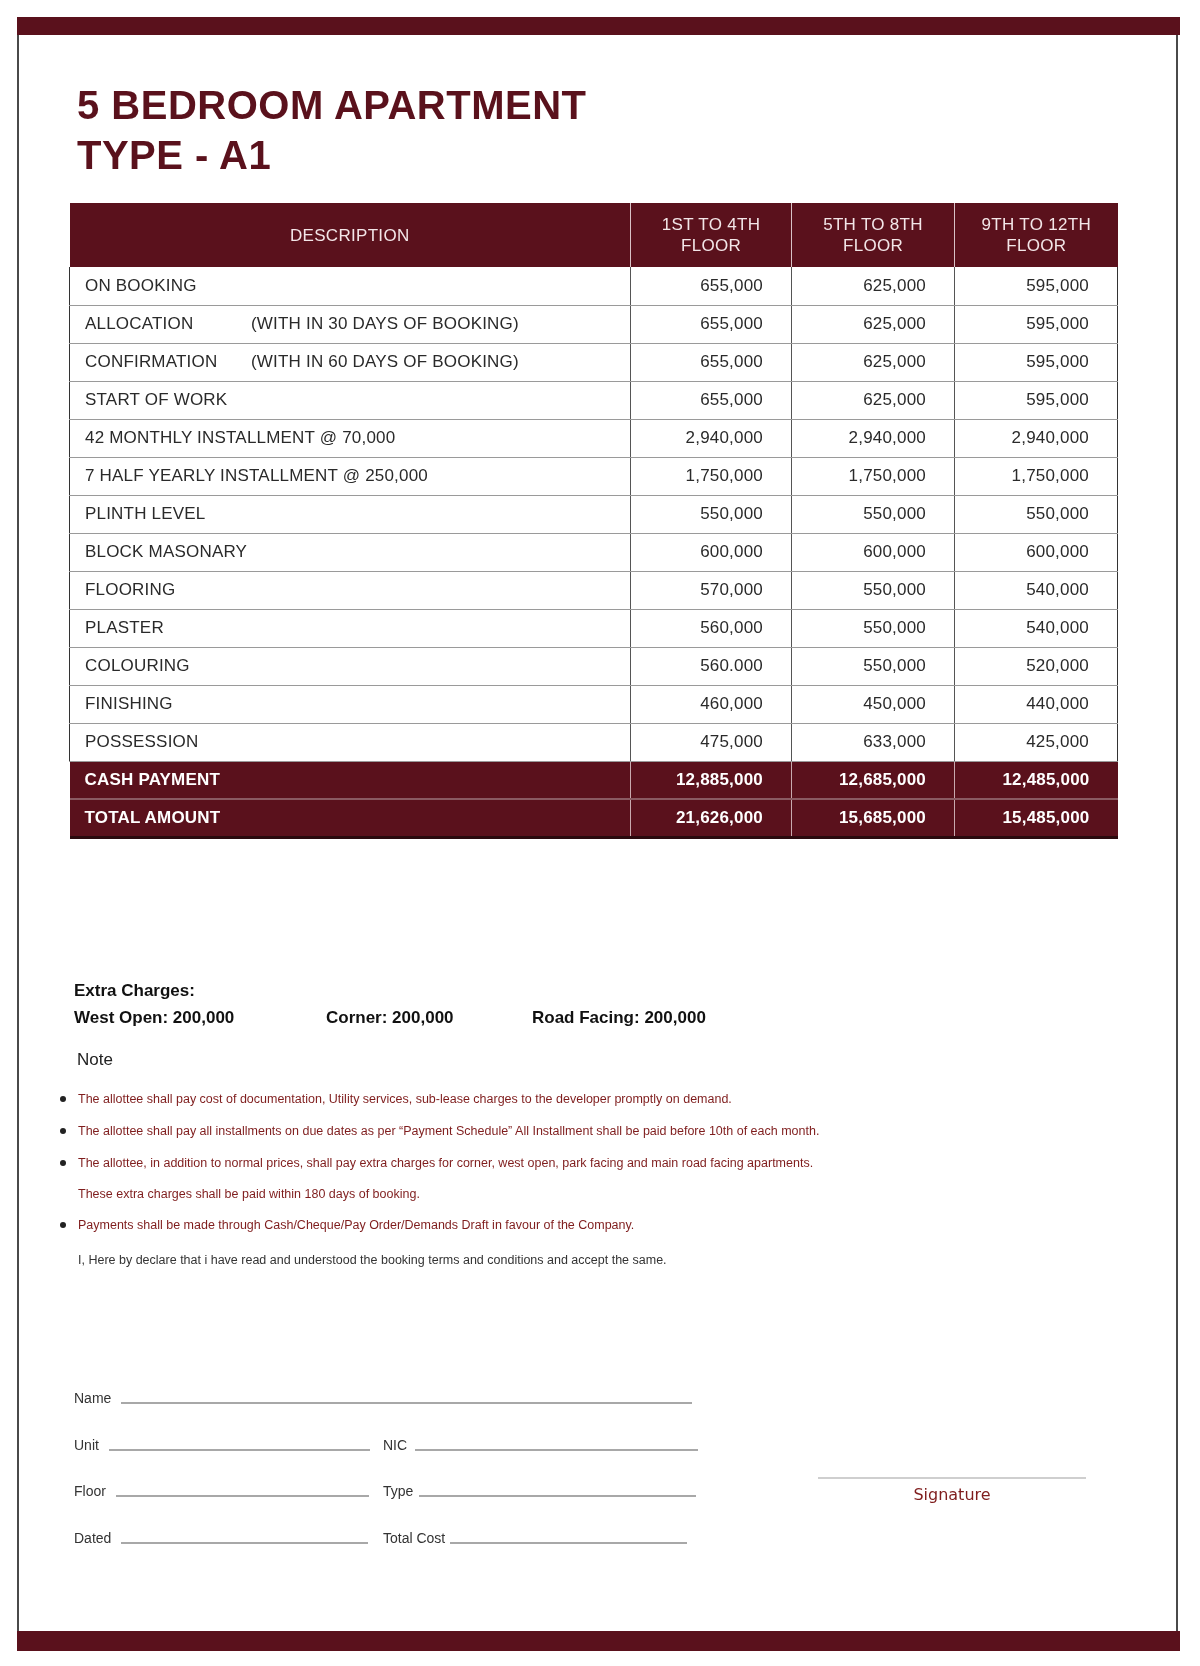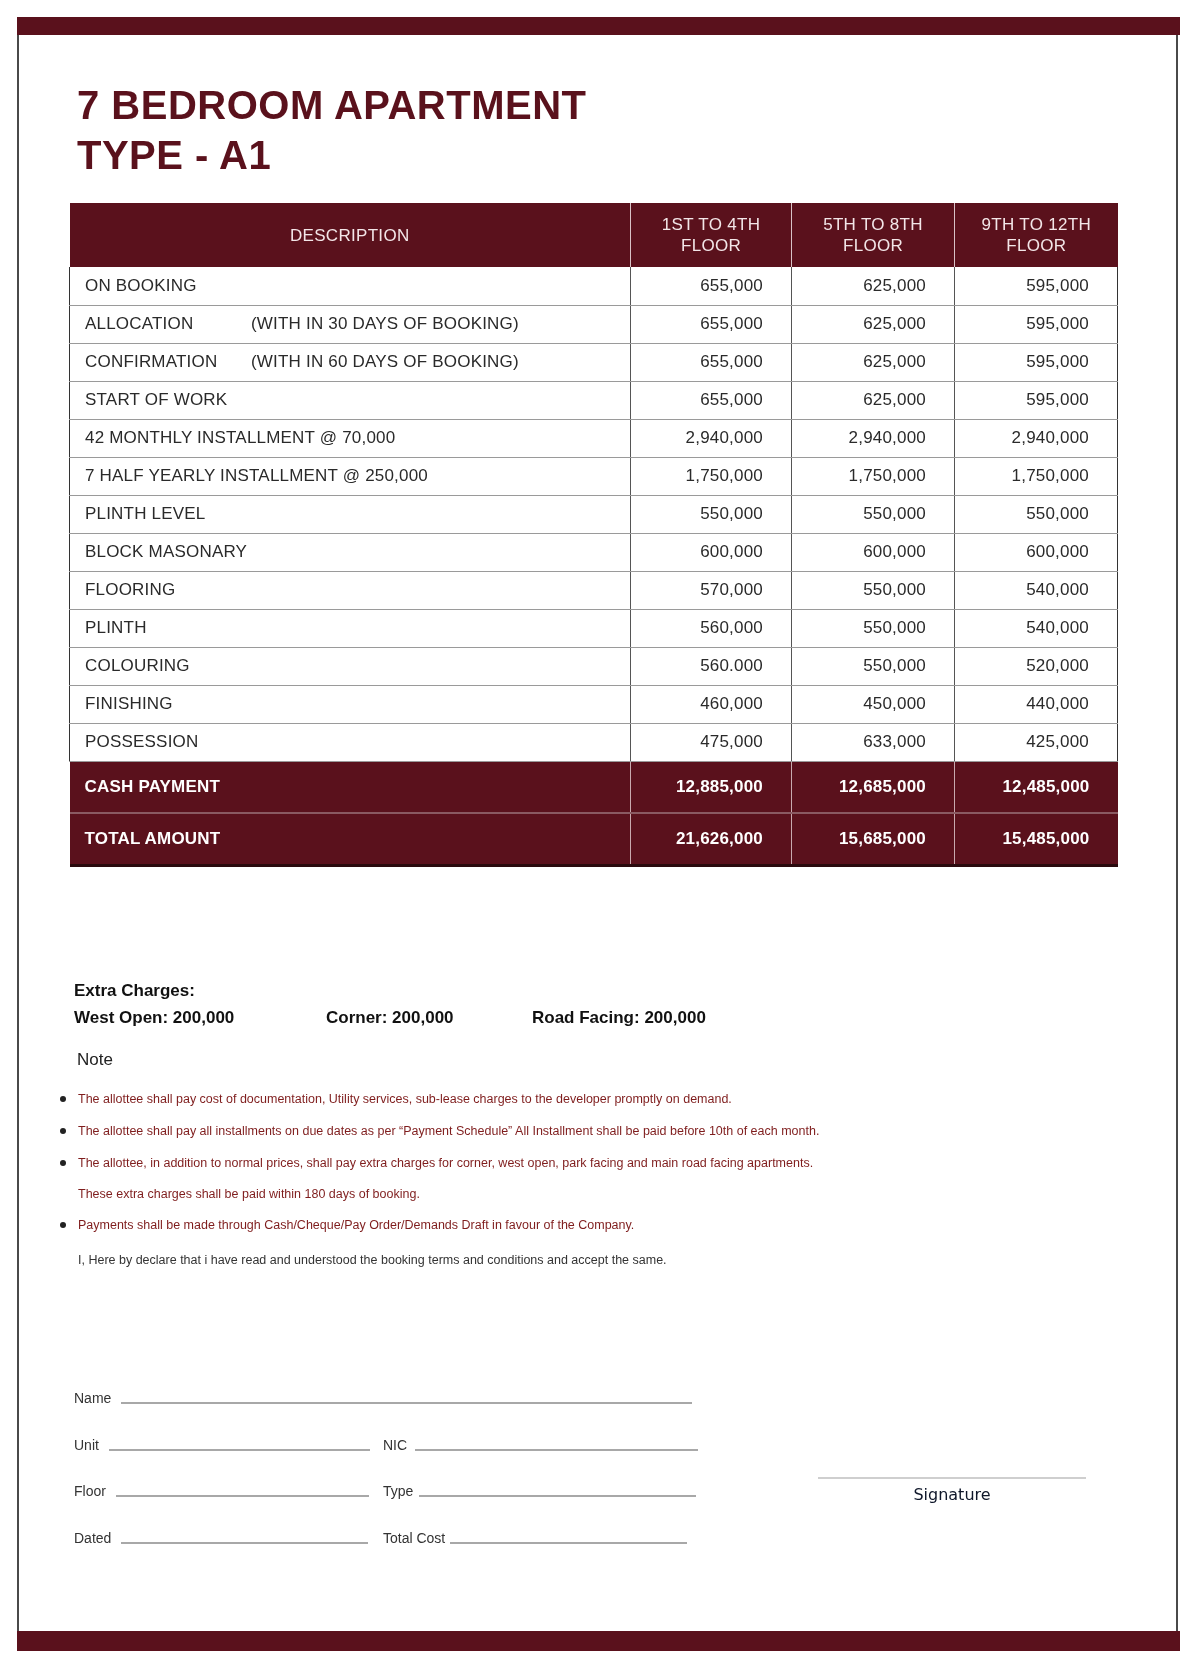--- a/index.html
+++ b/index.html
@@ -43,21 +43,21 @@
     border-bottom: 1px solid #9a9a9a; border-left: 1px solid #555;
     padding: 0 14px; white-space: nowrap; letter-spacing: 0.2px;
   }
   table.schedule td.num { text-align: right; padding-right: 28px; }
   table.schedule tr.body-row td:first-child { border-left: 1px solid #333; padding-left: 15px; }
   table.schedule tr.body-row td:last-child { border-right: 1px solid #333; }
   .desc-note { display: inline-block; margin-left: 26px; }
   .desc-main { display: inline-block; min-width: 140px; }
 
   table.schedule tr.sum-row td {
-    background: #5a111c; color: #ffffff; font-weight: bold; height: 52px;
+    background: #5a111c; color: #ffffff; font-weight: bold; height: 38px;
     border-bottom: 2px solid #8a5a62; border-left: 1px solid #c9a9ae;
   }
   table.schedule tr.sum-row td:first-child { border-left: none; padding-left: 15px; }
   table.schedule tr.sum-row.last td { border-bottom: 3px solid #2a0a0e; }
 
   .extra {
     position: absolute; left: 74px; top: 978px;
     font-family: "Liberation Sans", sans-serif; font-weight: bold; font-size: 17px; color: #111;
   }
   .extra .heading { line-height: 26px; }
@@ -83,32 +83,32 @@
     position: absolute; left: 78px; top: 1253px; font-size: 12.5px; color: #333; white-space: nowrap;
   }
 
   .form-row { position: absolute; display: flex; align-items: flex-end; font-size: 14px; color: #333; }
   .form-row .lbl { white-space: nowrap; margin-right: 10px; line-height: 18px; }
   .form-row .line { height: 0; border-bottom: 2px solid #a8a8a8; margin-bottom: 3px; }
 
   .sig-line { position: absolute; left: 818px; top: 1477px; width: 268px; border-bottom: 2px solid #cfcfcf; }
   .sig-label {
     position: absolute; left: 818px; top: 1485px; width: 268px; text-align: center;
-    font-family: "DejaVu Sans", sans-serif; font-size: 16px; color: #0f172a;
+    font-family: "DejaVu Sans", sans-serif; font-size: 16px; color: #7f1d1d;
   }
 </style>
 </head>
 <body>
 
 <div class="page-frame"></div>
 <div class="bar top"></div>
 <div class="bar bottom"></div>
 
 <div class="title">
-  <div>7 BEDROOM APARTMENT</div>
+  <div>5 BEDROOM APARTMENT</div>
   <div>TYPE - A1</div>
 </div>
 
 <table class="schedule">
   <colgroup>
     <col class="c-desc">
       <col class="c-f1">
       <col class="c-f2">
       <col class="c-f3">
   </colgroup>
@@ -178,21 +178,21 @@
       <td class="num">600,000</td>
       <td class="num">600,000</td>
     </tr>
     <tr class="body-row">
       <td>FLOORING</td>
       <td class="num">570,000</td>
       <td class="num">550,000</td>
       <td class="num">540,000</td>
     </tr>
     <tr class="body-row">
-      <td>PLINTH</td>
+      <td>PLASTER</td>
       <td class="num">560,000</td>
       <td class="num">550,000</td>
       <td class="num">540,000</td>
     </tr>
     <tr class="body-row">
       <td>COLOURING</td>
       <td class="num">560.000</td>
       <td class="num">550,000</td>
       <td class="num">520,000</td>
     </tr>

